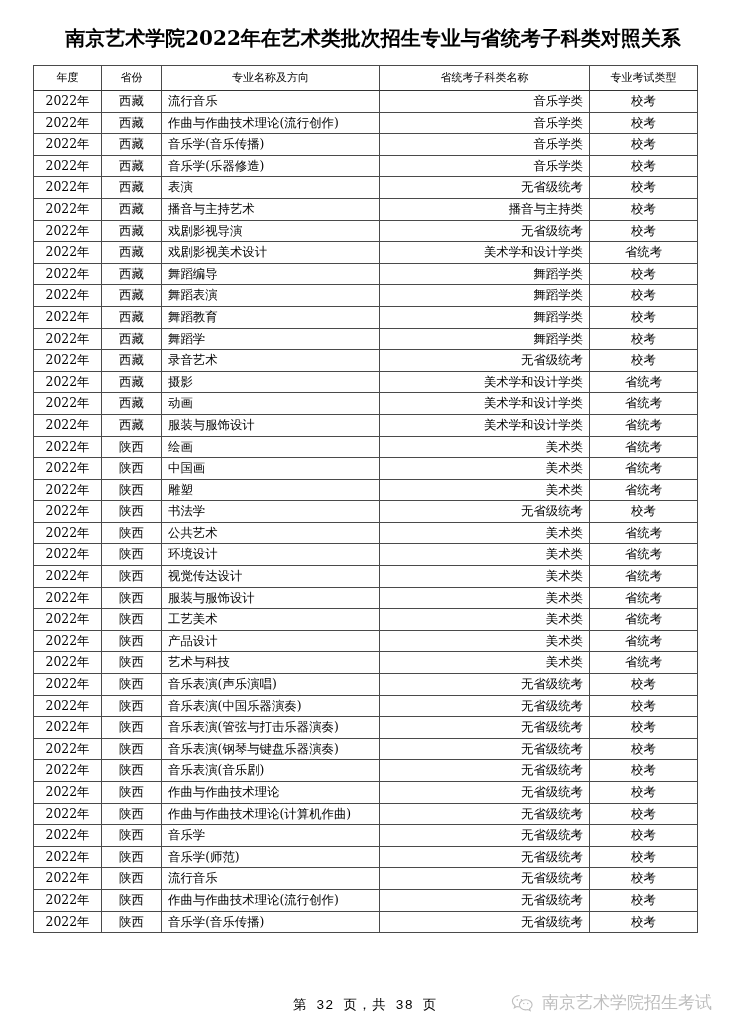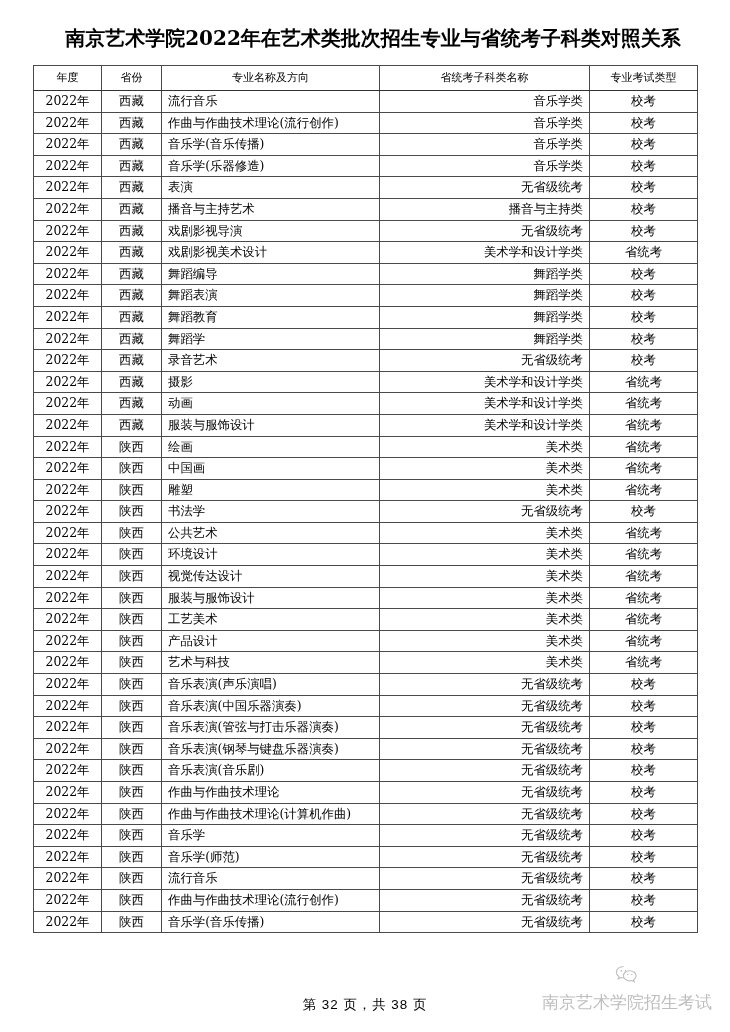--- a/index.html
+++ b/index.html
@@ -90,38 +90,37 @@
   td.type  { text-align: center; }
 
   
   .footer {
     position: absolute;
     left: 0;
     right: 0;
     bottom: 18px;
     text-align: center;
     font-size: 13.4px;
-    font-family: Liberation Sans, sans-serif;
+    font-family: Liberation Mono, monospace;
     letter-spacing: 1px;
   }
 
   
   .watermark {
     position: absolute;
     right: 18px;
     bottom: 18px;
     display: flex;
     align-items: center;
     gap: 7px;
     color: #b9b9b9;
     font-size: 17px;
     font-family: "DejaVu Sans", "Liberation Sans", sans-serif;
     white-space: nowrap;
     opacity: .92;
-    flex-direction: column;
   }
   .watermark .wm-icon {
     width: 24px;
     height: 20px;
     display: block;
   }
 </style>
 </head>
 <body>
 

